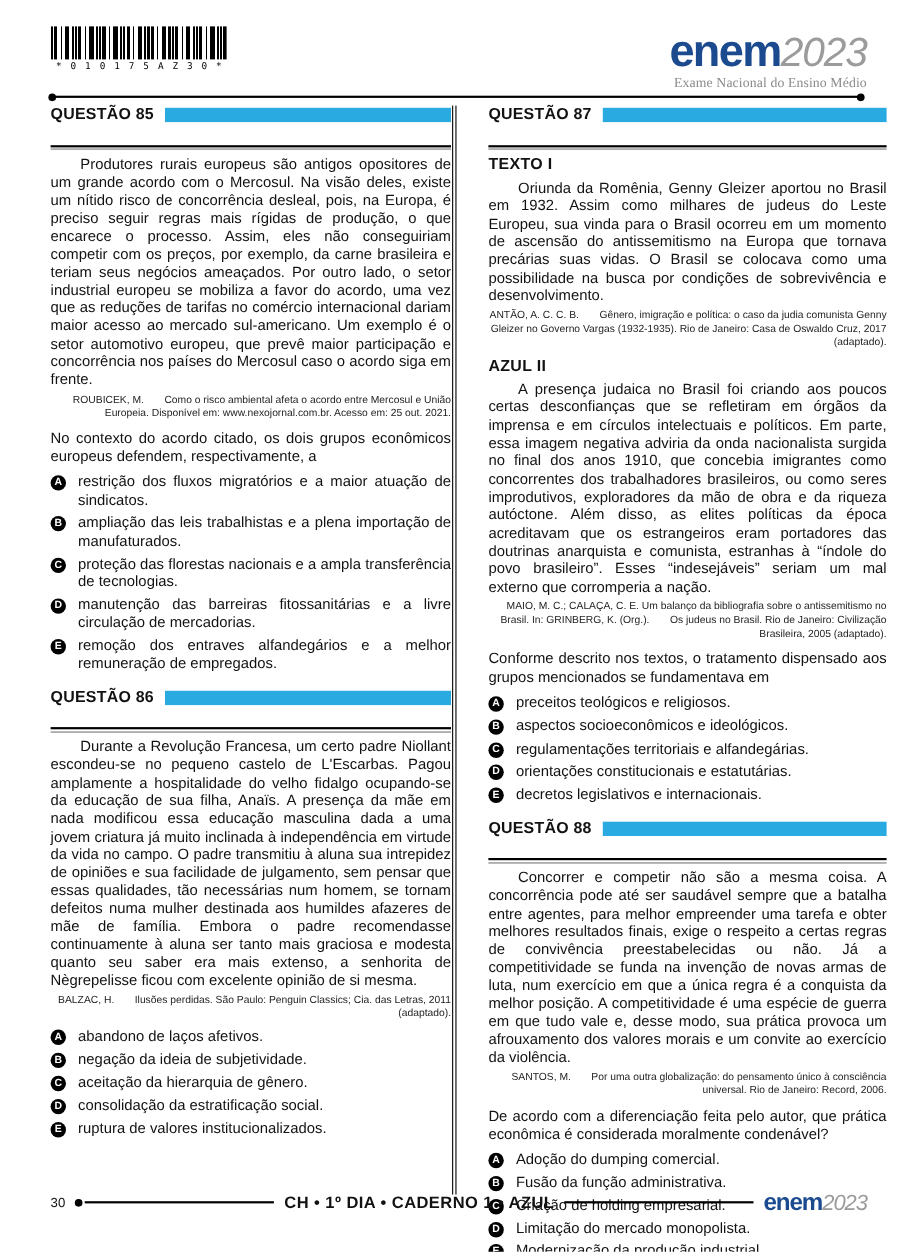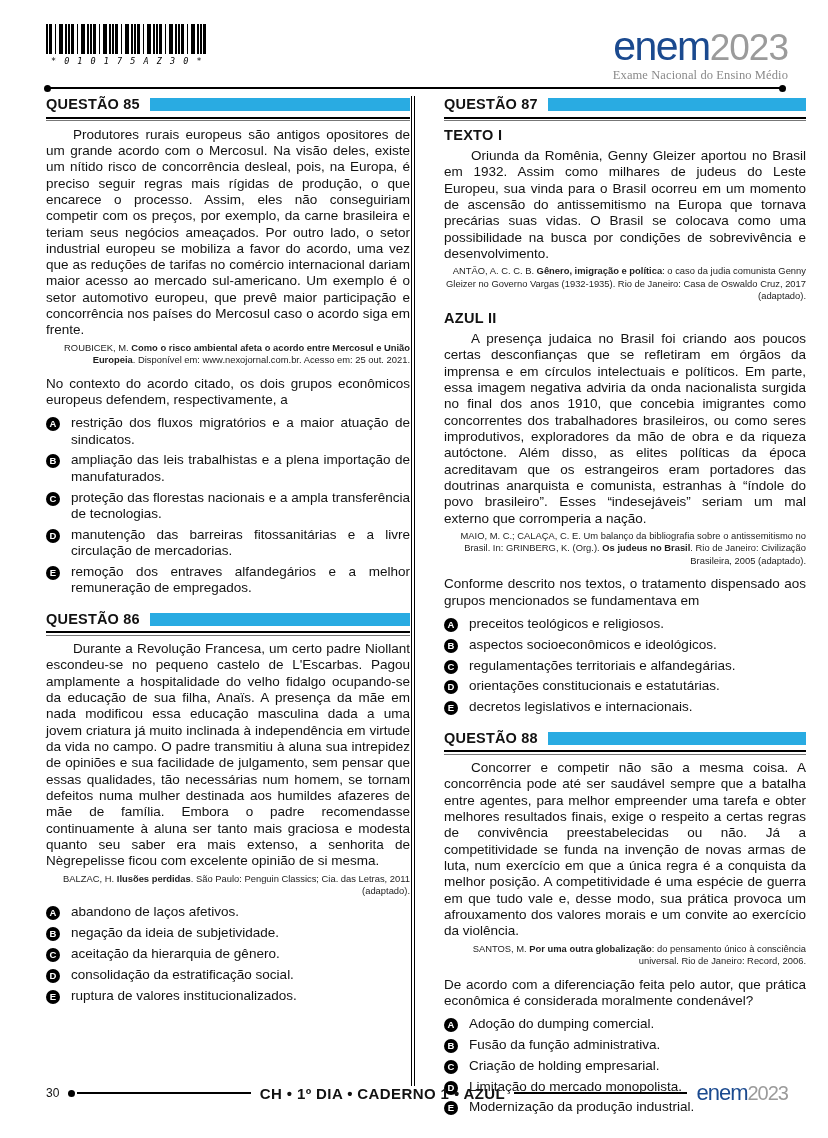--- a/index.html
+++ b/index.html
@@ -23,26 +23,25 @@
     height:30px;width:160px;
     background:repeating-linear-gradient(90deg,
       #000 0 2px,#fff 2px 3px,#000 3px 6px,#fff 6px 9px,
       #000 9px 10px,#fff 10px 13px,#000 13px 17px,#fff 17px 19px,
       #000 19px 21px,#fff 21px 22px);
   }
   .barcode-text{
     font-family:"DejaVu Sans Mono","Liberation Mono",monospace;
     font-size:8.5px;letter-spacing:1.5px;text-align:center;margin-top:2px;color:#000;
     white-space:nowrap;
-    font-style:italic;
   }
   .logo{position:absolute;right:40px;top:26px;text-align:right;}
   .logo-main{display:flex;align-items:baseline;justify-content:flex-end;line-height:1;}
-  .logo-enem{font-weight:normal;color:var(--logo_blue);font-size:41px;letter-spacing:-1.5px;}
-  .logo-year{font-size:37px;color:var(--logo_gray);letter-spacing:-1px;}
+  .logo-enem{font-weight:bold;color:var(--logo_blue);font-size:41px;letter-spacing:-1.5px;}
+  .logo-year{font-size:37px;color:var(--logo_gray);font-style:italic;letter-spacing:-1px;}
   .logo-sub{font-size:12.5px;color:#8a8a8a;margin-top:1px;letter-spacing:0.1px;white-space:nowrap;font-family:Liberation Serif, serif;}
 
   .top-rule{position:absolute;left:46px;right:44px;top:87px;height:2px;background:#000;}
   .top-rule::before,.top-rule::after{
     content:"";position:absolute;top:-2.5px;width:7px;height:7px;border-radius:50%;background:#000;
   }
   .top-rule::before{left:-2px;}
   .top-rule::after{right:-2px;}
 
   
@@ -51,34 +50,34 @@
   .col-right{left:444px;width:362px;}
   .col-divider{
     position:absolute;left:411px;top:96px;bottom:52px;width:4px;
     border-left:1.5px solid #000;border-right:1.5px solid #000;
   }
 
   
   .q-block + .q-block{margin-top:14px;}
   .q-header{
     display:flex;align-items:center;gap:10px;
-    border-bottom:2.5px solid #000;padding-bottom:3px;position:relative;margin-bottom:8px;
+    border-bottom:2.5px solid #000;padding-bottom:18px;position:relative;margin-bottom:8px;
   }
   .q-header::after{
     content:"";position:absolute;left:0;right:0;bottom:-4.5px;height:1px;background:#777;
   }
   .q-title{font-weight:bold;font-size:14.5px;letter-spacing:0.2px;white-space:nowrap;}
   .q-bar{flex:1;height:13px;background:var(--accent_cyan);}
 
   .texto-heading{font-weight:bold;font-size:14.5px;letter-spacing:0.3px;margin:7px 0 4px;}
   .para{text-align:justify;text-indent:27px;}
   .cite{
     font-size:9.4px;line-height:1.32;text-align:right;color:#1d1d1d;margin:3px 0 7px;
   }
-  .cite b{font-weight:bold;}
+  .cite b{font-weight:normal;margin-left:16px;}
   .stem{text-align:justify;margin:9px 0 7px;}
 
   .opt{display:flex;align-items:flex-start;gap:11px;margin-bottom:4.5px;}
   .opt-letter{
     flex:0 0 auto;width:14px;height:14px;border-radius:50%;background:#000;color:#fff;
     font-weight:bold;font-size:9.5px;line-height:14px;text-align:center;margin-top:2px;
   }
   .opt-text{flex:1;text-align:justify;}
 
   

